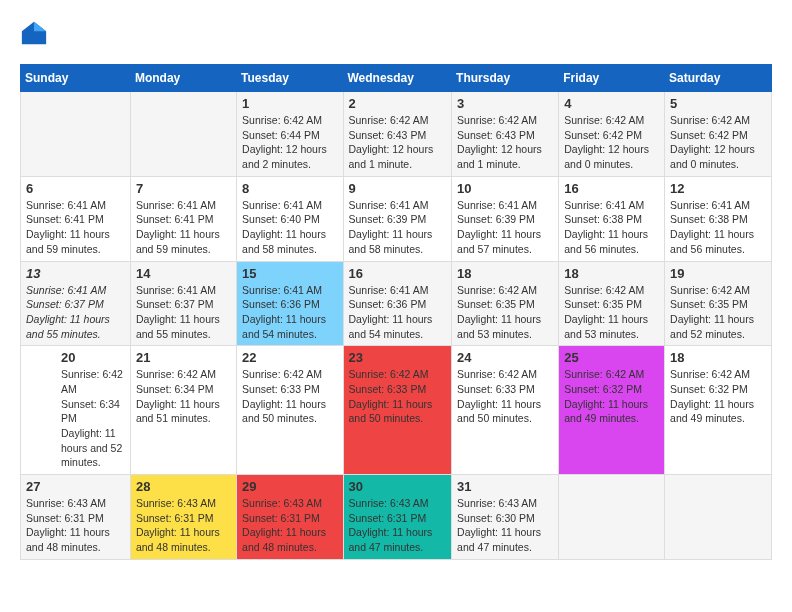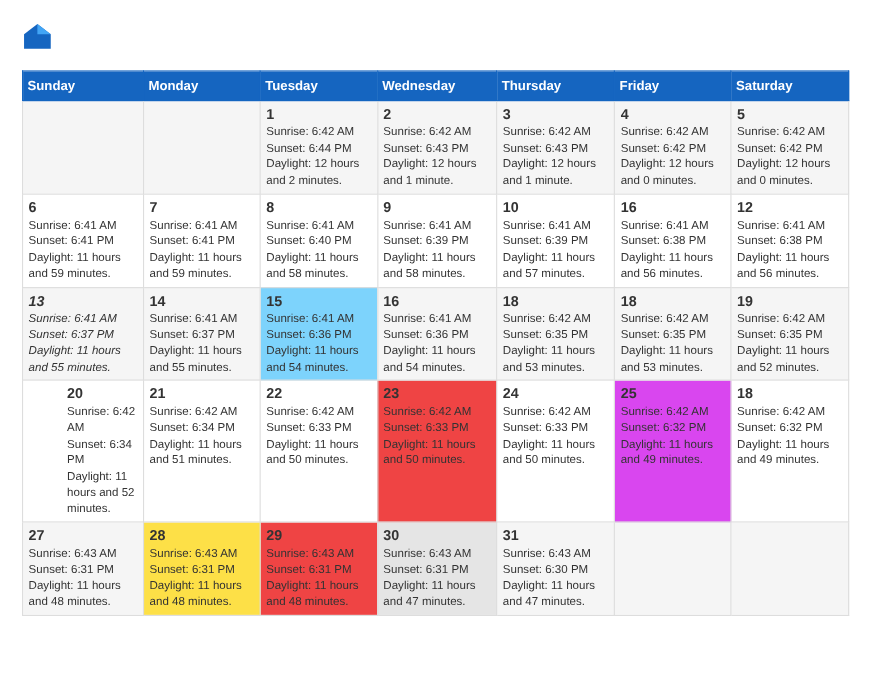--- a/index.html
+++ b/index.html
@@ -301,21 +301,21 @@
           <div class="day-info" style="white-space: pre-line;">Sunrise: 6:43 AM
 Sunset: 6:31 PM
 Daylight: 11 hours and 48 minutes.</div>
         </td>
         <td style="background-color: #ef4444;">
           <span class="day-number">29</span>
           <div class="day-info" style="white-space: pre-line;">Sunrise: 6:43 AM
 Sunset: 6:31 PM
 Daylight: 11 hours and 48 minutes.</div>
         </td>
-        <td style="background-color: #e5e5e5; margin-top: 28px;">
+        <td style="background-color: #14b8a6; margin-top: 28px;">
           <span class="day-number">30</span>
           <div class="day-info" style="white-space: pre-line;">Sunrise: 6:43 AM
 Sunset: 6:31 PM
 Daylight: 11 hours and 47 minutes.</div>
         </td>
         <td style="background-color: rgb(245, 245, 245);">
           <span class="day-number">31</span>
           <div class="day-info" style="white-space: pre-line;">Sunrise: 6:43 AM
 Sunset: 6:30 PM
 Daylight: 11 hours and 47 minutes.</div>

